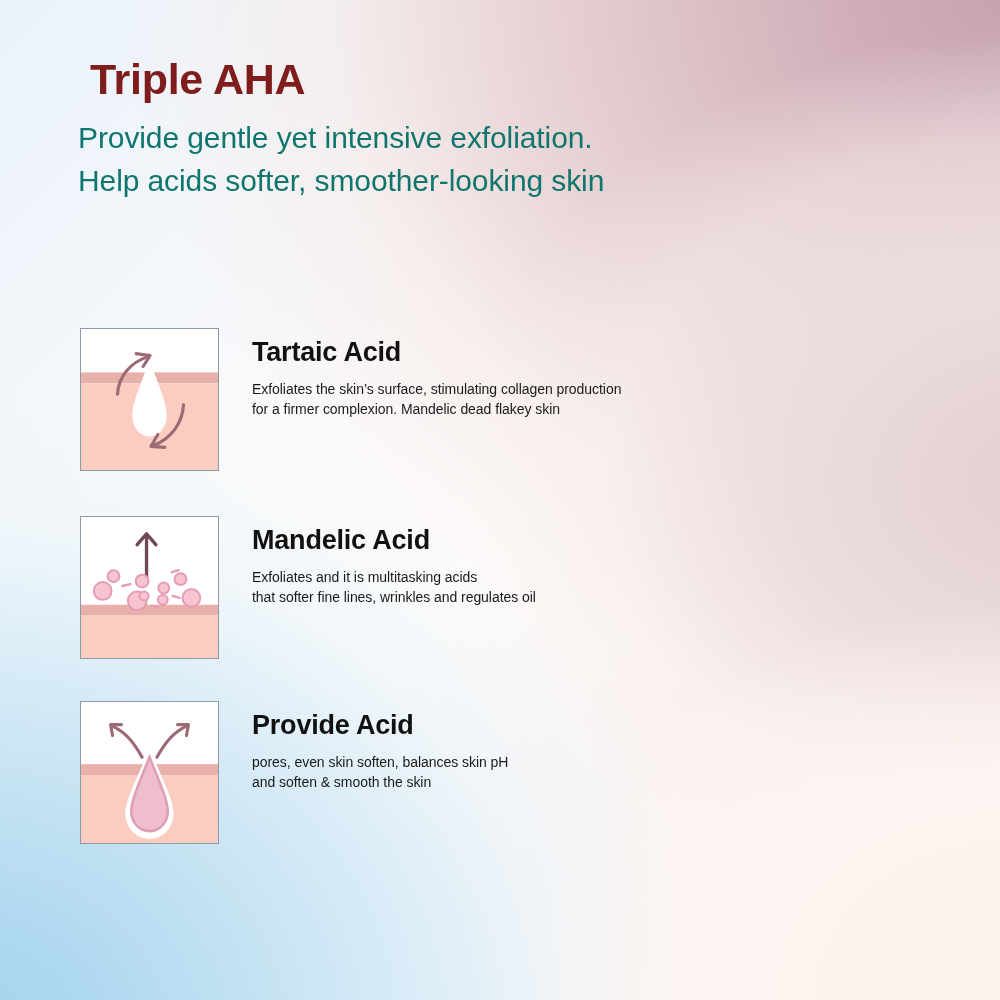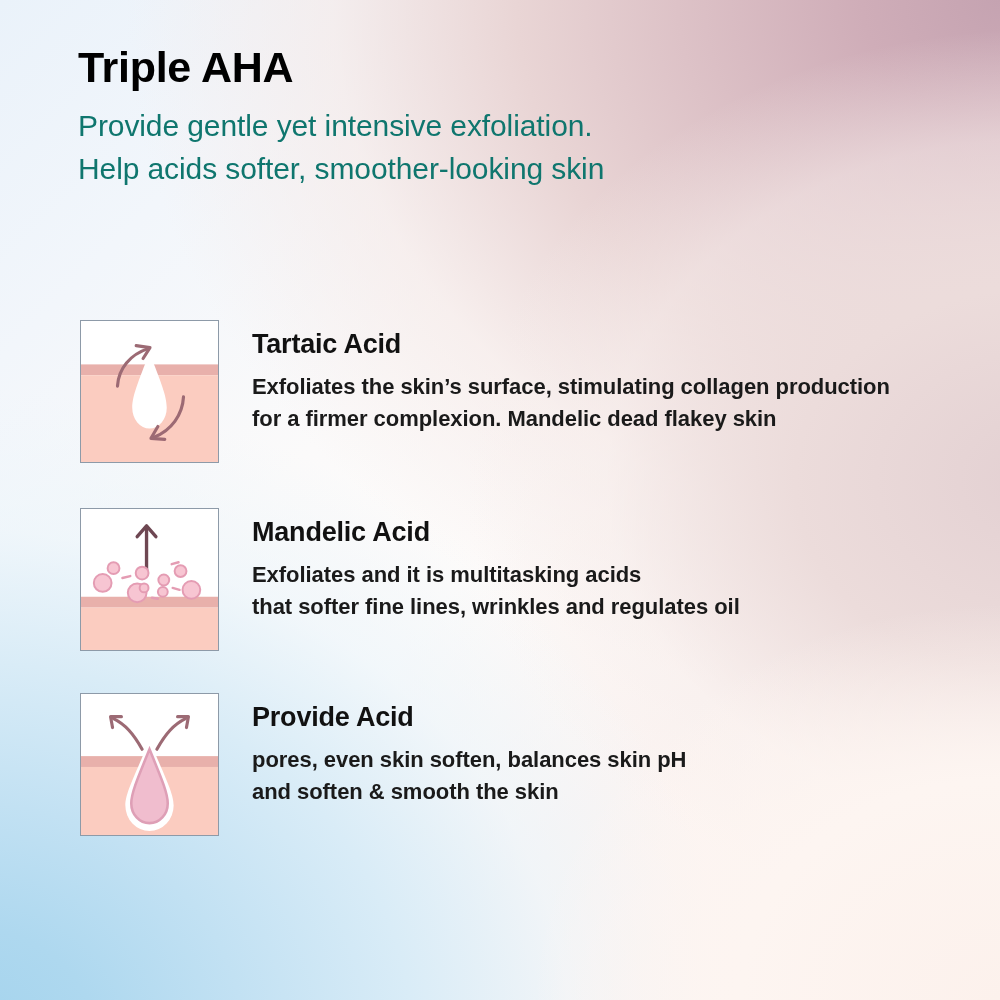--- a/index.html
+++ b/index.html
@@ -82,42 +82,42 @@
   
   .header {
     position: absolute;
     left: 78px;
     top: 43px;
     width: 860px;
   }
   .title {
     font-size: 43px;
     font-weight: 700;
-    color: #000000;
+    color: #7f1d1d;
     letter-spacing: -0.3px;
     line-height: 1.12;
-    margin: 0;
+    margin: 12px;
   }
   .subtitle {
     margin: 14px 0 0 0;
     font-size: 30px;
     font-weight: 400;
     color: #0f766e;
     line-height: 1.42;
     letter-spacing: -0.1px;
   }
   .subtitle .sub-line {
     display: block;
   }
 
   
   .features {
     position: absolute;
     left: 80px;
-    top: 320px;
+    top: 328px;
     width: 880px;
   }
   .feature {
     position: relative;
     min-height: 143px;
   }
   .feature.f1 { margin-top: 0px; }
   .feature.f2 { margin-top: 45px; }
   .feature.f3 { margin-top: 42px; }
 
@@ -145,22 +145,22 @@
   .feature-title {
     font-size: 27px;
     font-weight: 700;
     color: #111111;
     letter-spacing: -0.2px;
     line-height: 1.1;
     margin: 0;
   }
   .feature-desc {
     margin: 11px 0 0 0;
-    font-size: 22px;
-    font-weight: 700;
+    font-size: 14px;
+    font-weight: 400;
     color: #1a1a1a;
     line-height: 1.45;
     letter-spacing: -0.05px;
   }
   .feature-desc .desc-line {
     display: block;
   }
 </style>
 </head>
 <body>

